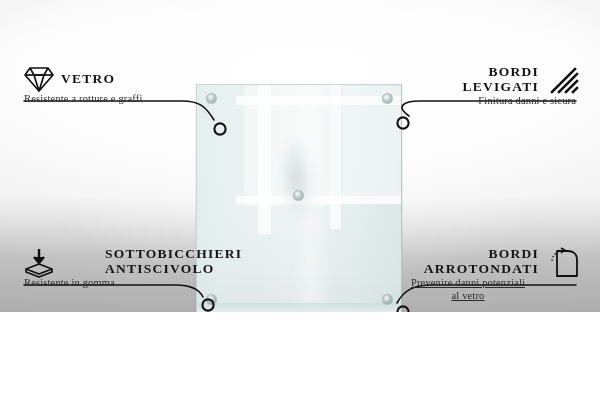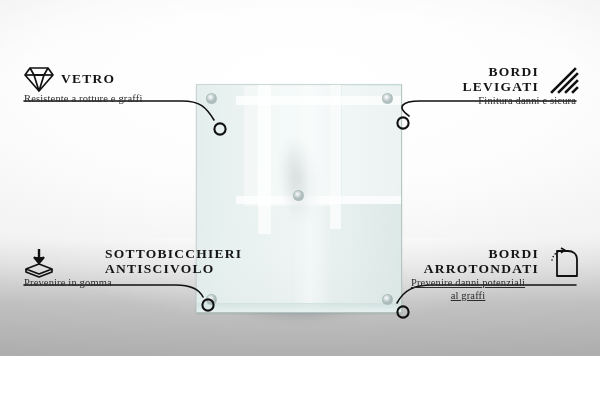--- a/index.html
+++ b/index.html
@@ -1,21 +1,21 @@
 <!DOCTYPE html>
 <html><head>
 <meta charset="utf-8">
 <style>
   html,body{margin:0;padding:0;}
   body{
     width:600px;height:400px;overflow:hidden;
     font-family:"Liberation Serif","DejaVu Serif",serif;
     background:#fff;
   }
-  #stage{position:relative;width:600px;height:356px;overflow:hidden;}
+  #stage{position:relative;width:600px;height:312px;overflow:hidden;}
 
   
   .bg-wall{
     position:absolute;inset:0;
     background:
       radial-gradient(120% 80% at 50% 22%, #ffffff 0%, #fdfdfd 38%, #f2f2f2 70%, #ebebeb 100%);
   }
   .bg-floor{
     position:absolute;left:0;right:0;bottom:0;height:118px;
     background:linear-gradient(to bottom,
@@ -224,37 +224,37 @@
           <path d="M17,17 L30,22 L17,27 L4,22 Z"></path>
           <path d="M4,22 L4,25 L17,30 L30,25 L30,22"></path>
         </svg>
       </span>
       <span class="title-wrap">
         <span class="title">SOTTOBICCHIERI</span>
         <span class="title">ANTISCIVOLO</span>
       </span>
     </div>
     <div class="desc">
-      <div>Prevenire in gomma</div>
+      <div>Resistente in gomma</div>
     </div>
   </div>
 
   <div class="callout c-br">
     <div class="head">
       <span class="title-wrap">
         <span class="title">BORDI</span>
         <span class="title">ARROTONDATI</span>
       </span>
       <span class="icon">
         <svg viewBox="0 0 34 32" width="34" height="32" fill="none" stroke="#111" stroke-width="1.7" stroke-linejoin="round">
           <path d="M9,29 L29,29 L29,12 C29,7 25,4 20,4 L9,4 Z" stroke-width="1.8"></path>
           <path d="M4,13 C5,8 9,4 15,3" stroke-width="1.5" stroke-dasharray="0.1 3.4" stroke-linecap="round"></path>
           <path d="M13,1 L17,3.2 L13,6" stroke-width="1.5"></path>
         </svg>
       </span>
     </div>
     <div class="desc">
       <div>Prevenire danni potenziali</div>
-      <div>al graffi</div>
+      <div>al vetro</div>
     </div>
   </div>
 
 </div>
 
 </body></html>

